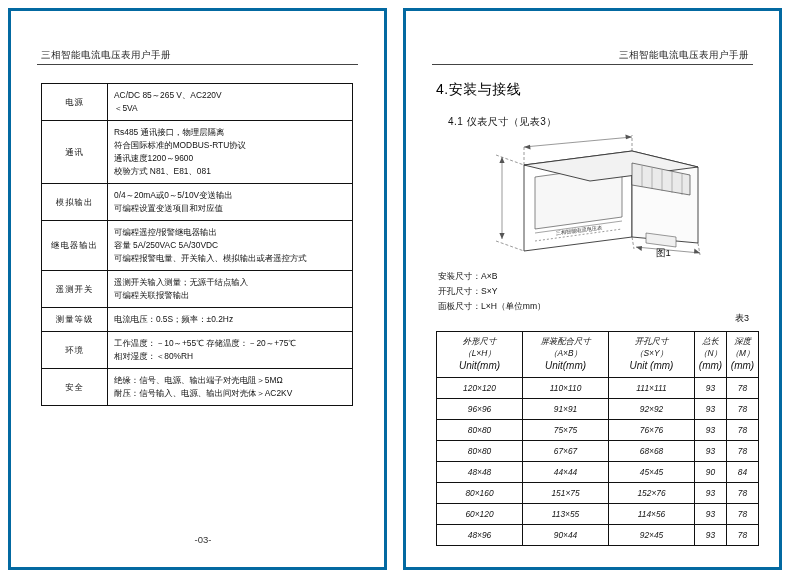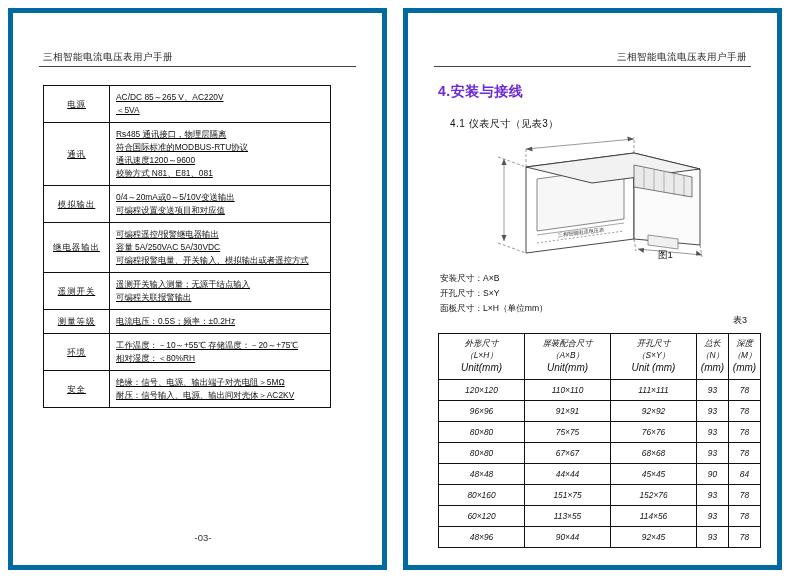--- a/index.html
+++ b/index.html
@@ -13,21 +13,21 @@
     position: relative;
     width: 790px; height: 578px;
     background: #fff;
     overflow: hidden;
   }
   .sheet {
     position: absolute;
     top: 8px;
     width: 379px;
     height: 562px;
-    border: 5px solid #0369a1;
+    border: 3px solid #0369a1;
     background: #fff;
   }
   .sheet.left { left: 8px; }
   .sheet.right { left: 403px; }
 
   
   .header {
     position: absolute;
     left: 26px; right: 26px;
     top: 34px;
@@ -57,24 +57,23 @@
     text-align: center;
     font-size: 9.5px;
     color: #333;
   }
 
   
   .spec-table {
     position: absolute;
     left: 30px;
     top: 72px;
-    width: 288px;
+    width: 312px;
     border-collapse: collapse;
     table-layout: fixed;
-    text-decoration: underline;
   }
   .spec-table td {
     border: 1px solid #111;
     font-size: 8.4px;
     color: #111;
     padding: 5px 6px;
     line-height: 1.55;
     vertical-align: middle;
   }
   .spec-table td.label {
@@ -87,22 +86,22 @@
     margin-left: 47px;
   }
   .spec-table .value div { white-space: nowrap; }
 
   
   .sec-title {
     position: absolute;
     left: 30px;
     top: 70px;
     font-size: 14px;
-    font-weight: bold;
-    color: #6d28d9;
+    font-weight: normal;
+    color: #000000;
     letter-spacing: .5px;
   }
   .sub-title {
     position: absolute;
     left: 42px;
     top: 104px;
     font-size: 10px;
     color: #111;
     letter-spacing: .5px;
   }

